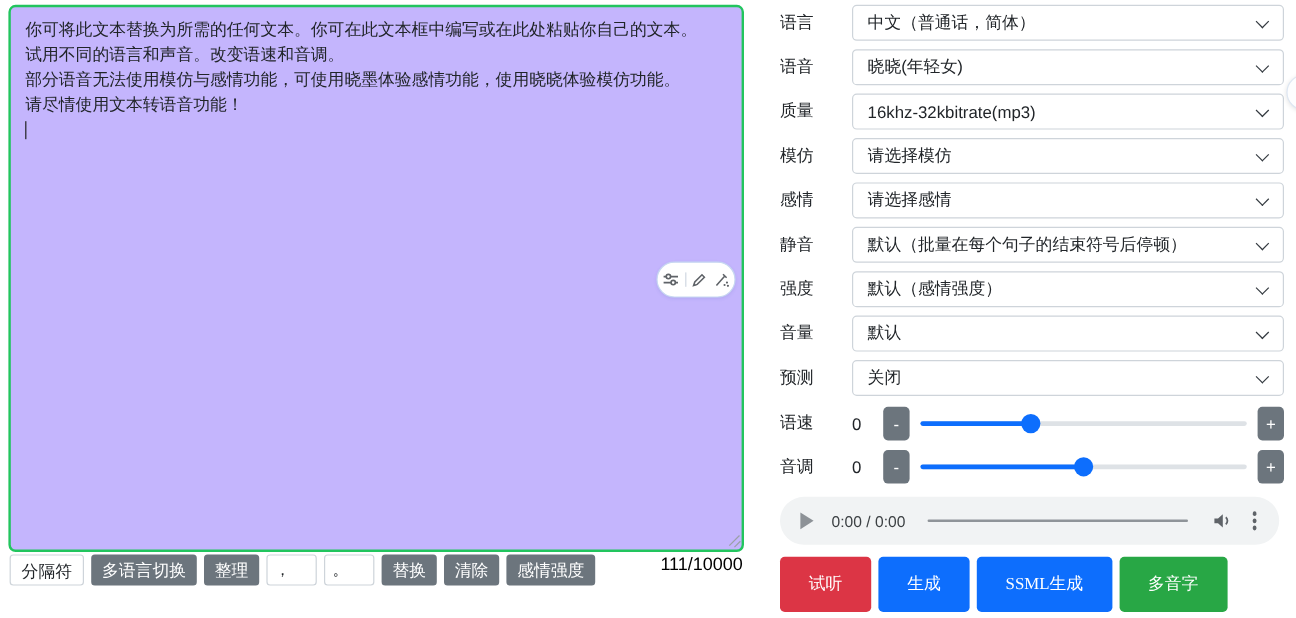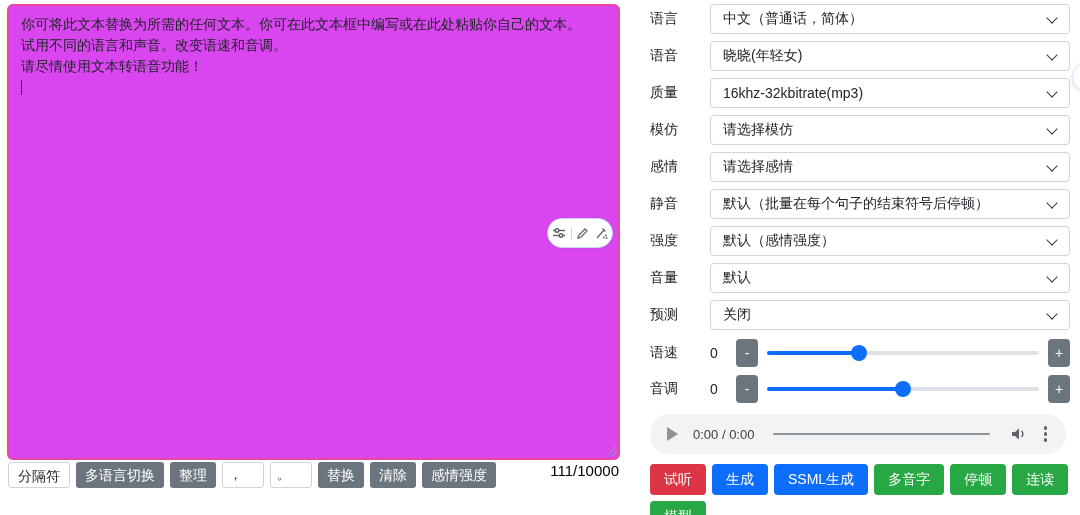--- a/index.html
+++ b/index.html
@@ -2,21 +2,21 @@
 <html><head>
 <meta charset="utf-8">
 <style>
   * { margin:0; padding:0; box-sizing:border-box; }
   html,body { background:#fff; }
   body { font-family:"Liberation Sans","DejaVu Sans",sans-serif; color:#212529; }
   .app { position:relative; width:1080px; height:515px; background:#fff; overflow:hidden; }
 
   
   .editor { position:absolute; left:7px; top:4px; width:613px; height:456px;
-            border:2px solid #ec4899; border-radius:6px; background:#d946ef; padding:8px 12px; }
+            border:2px solid #22c55e; border-radius:6px; background:#c4b5fd; padding:8px 12px; }
   .editor-line { font-size:14px; line-height:21px; color:#212529; white-space:nowrap; overflow:hidden; }
   .caret { width:1px; height:15px; background:#222; margin-top:3px; }
   .resize-grip { position:absolute; right:2px; bottom:2px; width:12px; height:12px; }
   .resize-grip i { position:absolute; background:#9aa0a6; height:1px; transform:rotate(-45deg); display:block; }
   .resize-grip i:nth-child(1){ width:12px; right:-2px; bottom:5px; }
   .resize-grip i:nth-child(2){ width:7px;  right:-2px; bottom:2px; }
 
   
   .tools-pill { position:absolute; right:5px; top:212px; width:66px; height:30px; background:#fff;
                 border:1px solid #c7d7f1; border-radius:15px; display:flex; align-items:center;
@@ -62,35 +62,36 @@
   .play-btn { width:0; height:0; border-top:7px solid transparent; border-bottom:7px solid transparent;
               border-left:11px solid #8d9297; cursor:pointer; flex:none; }
   .ptime { margin-left:15px; font-size:13px; color:#3c4043; white-space:nowrap; }
   .pline { flex:1; height:2px; background:#8f9499; border-radius:1px; margin:0 19px; cursor:pointer; }
   .vol svg { display:block; }
   .kebab { margin-left:15px; display:flex; flex-direction:column; gap:2.5px; cursor:pointer; padding:2px; }
   .kebab i { width:3.5px; height:3.5px; border-radius:50%; background:#5f6368; display:block; }
 
   
   .actions { margin-top:10px; display:flex; gap:6px; flex-wrap:wrap; }
-  .act { border:none; border-radius:4px; color:#fff; font-size:14px; padding:6px 14px; height:31px;
-         cursor:pointer; font-family:Liberation Sans, sans-serif; }
+  .act { border:none; border-radius:4px; color:#fff; font-size:14px; padding:6px 24px; height:46px;
+         cursor:pointer; font-family:Liberation Serif, serif; }
 
   
   .edge-float { position:absolute; left:1072px; top:62px; width:30px; height:30px; border-radius:50%;
                 background:#fdfdfe; border:1px solid #dde6f2; box-shadow:0 1px 4px rgba(0,0,0,.12); }
 </style>
 </head>
 <body>
 
 <div class="app">
 
   <div class="editor">
     <div class="editor-line">你可将此文本替换为所需的任何文本。你可在此文本框中编写或在此处粘贴你自己的文本。</div>
     <div class="editor-line">试用不同的语言和声音。改变语速和音调。</div>
+    <div class="editor-line">部分语音无法使用模仿与感情功能，可使用晓墨体验感情功能，使用晓晓体验模仿功能。</div>
     <div class="editor-line">请尽情使用文本转语音功能！</div>
     <div class="caret"></div>
 
     <div class="tools-pill">
       <span>
         <svg width="14" height="14" viewBox="0 0 14 14">
             <g stroke="#5f6368" stroke-width="1.4" fill="#fff">
           <line x1="1" y1="4.5" x2="13" y2="4.5"></line>
               <circle cx="5" cy="4.5" r="1.8"></circle>
           <line x1="1" y1="9.5" x2="13" y2="9.5"></line>

